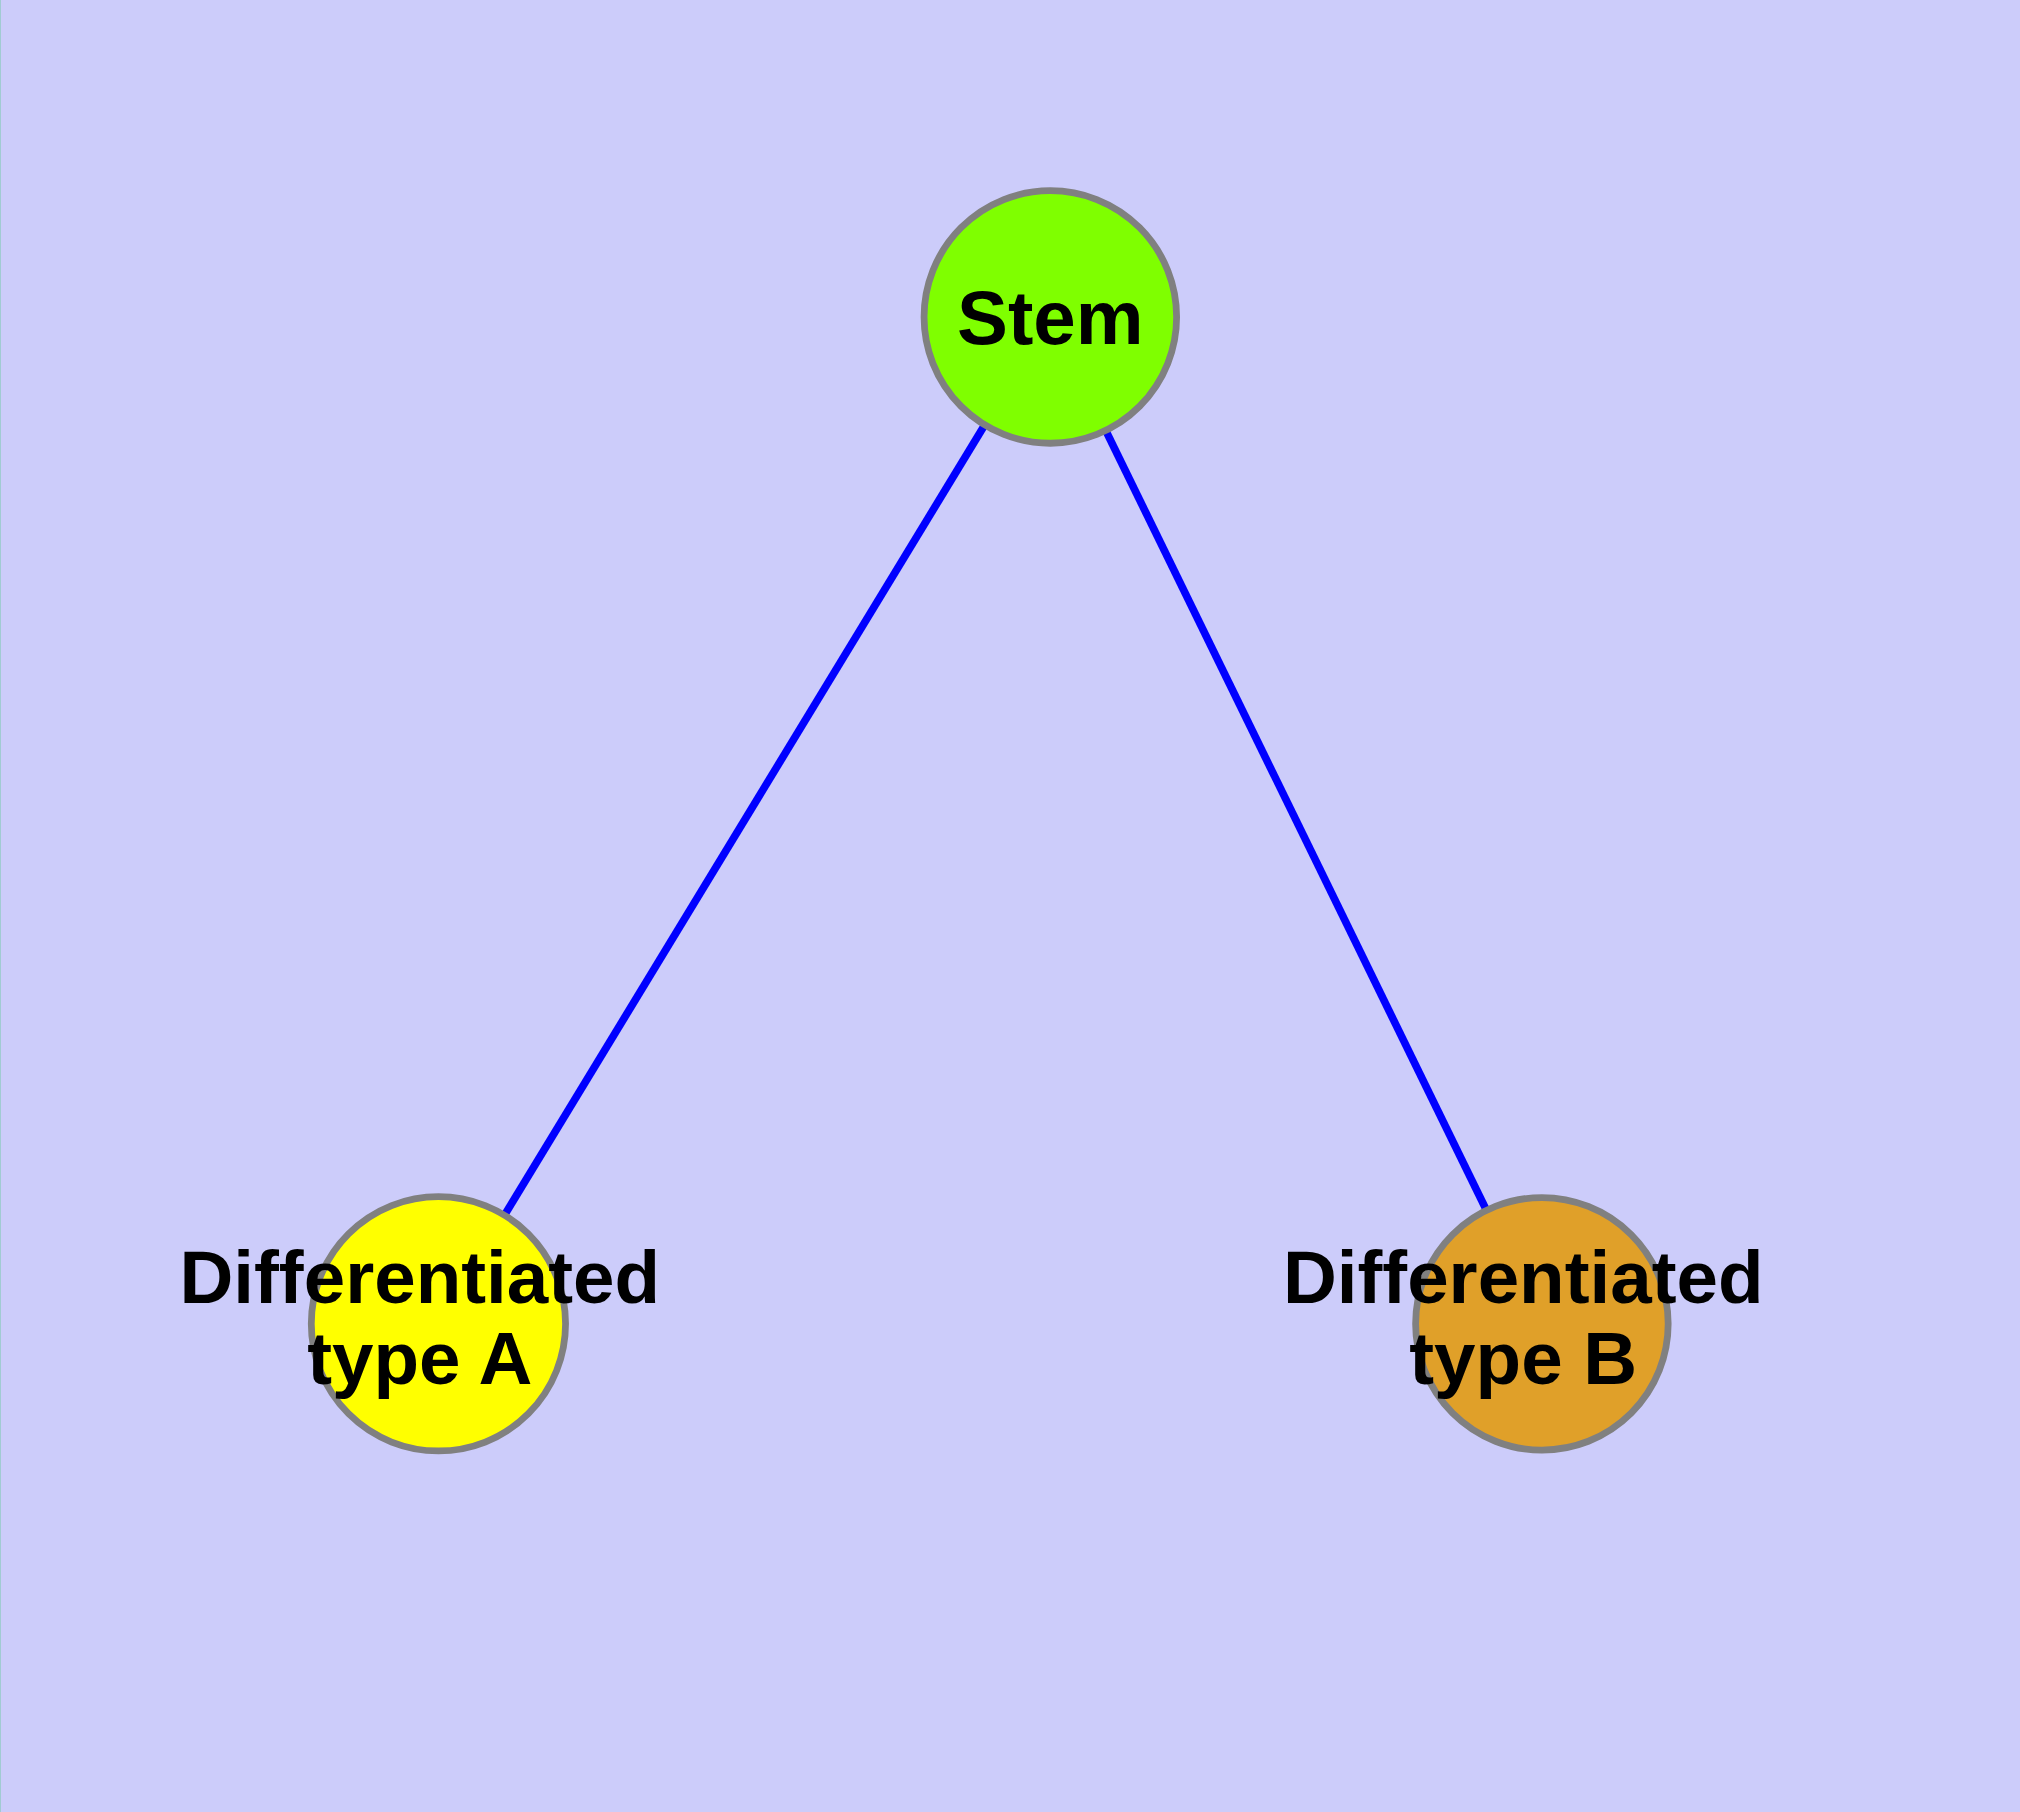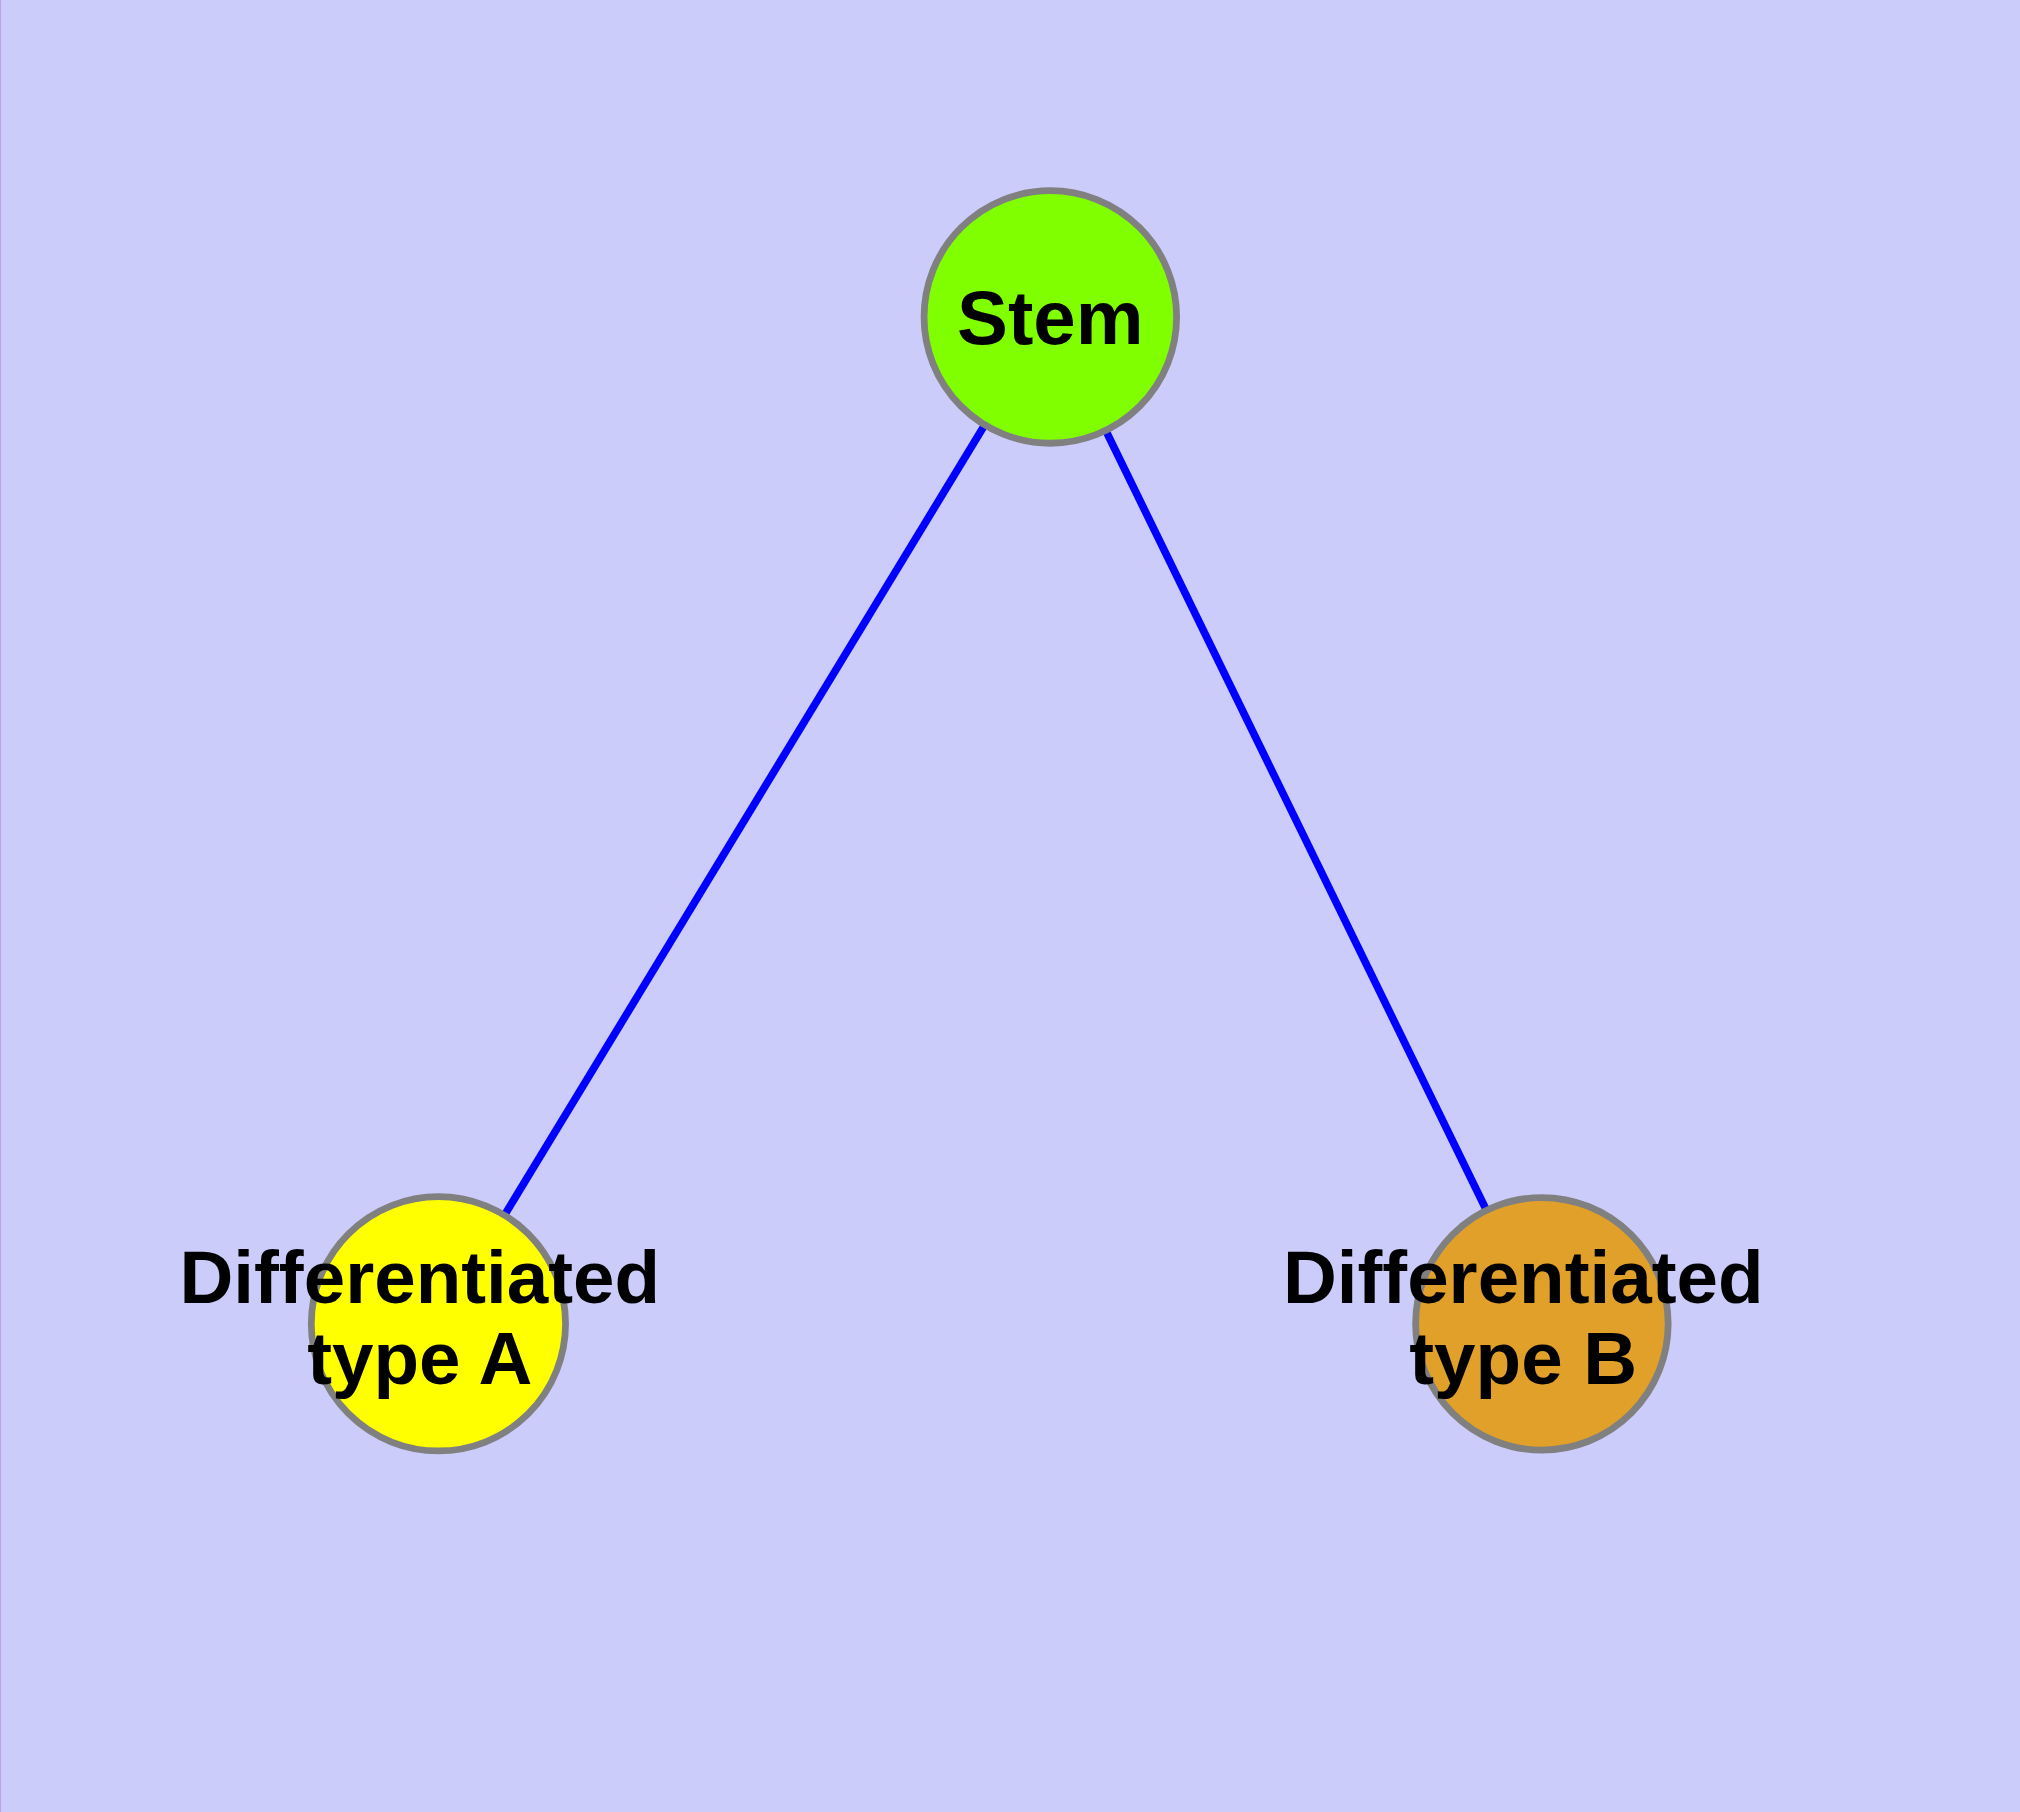--- a/index.html
+++ b/index.html
@@ -10,21 +10,21 @@
   body {
     width: 2021px;
     height: 1812px;
     overflow: hidden;
     font-family: "Liberation Sans", sans-serif;
   }
   #canvas-root {
     position: relative;
     width: 2021px;
     height: 1812px;
-    background: #a21caf;
+    background: #22c55e;
   }
   #graph-svg {
     position: absolute;
     top: 0;
     left: 0;
     width: 2021px;
     height: 1812px;
     display: block;
   }
   .node-label {

